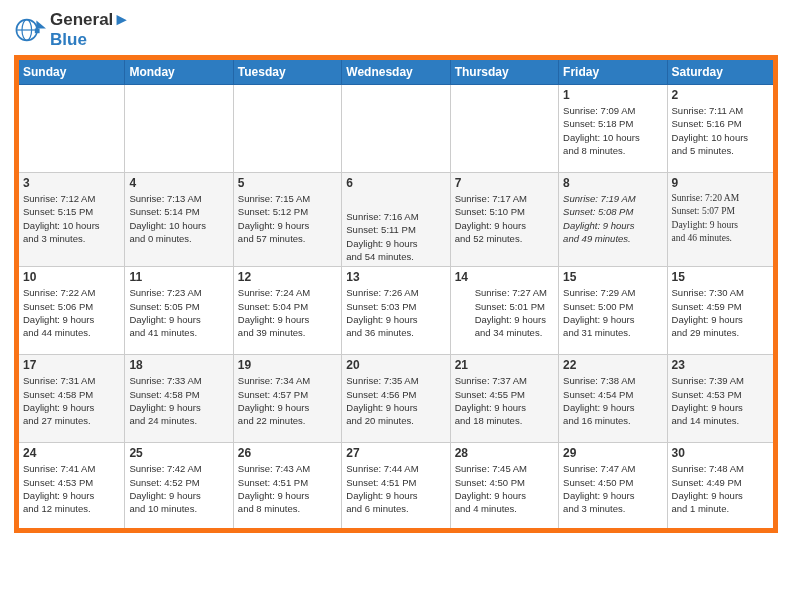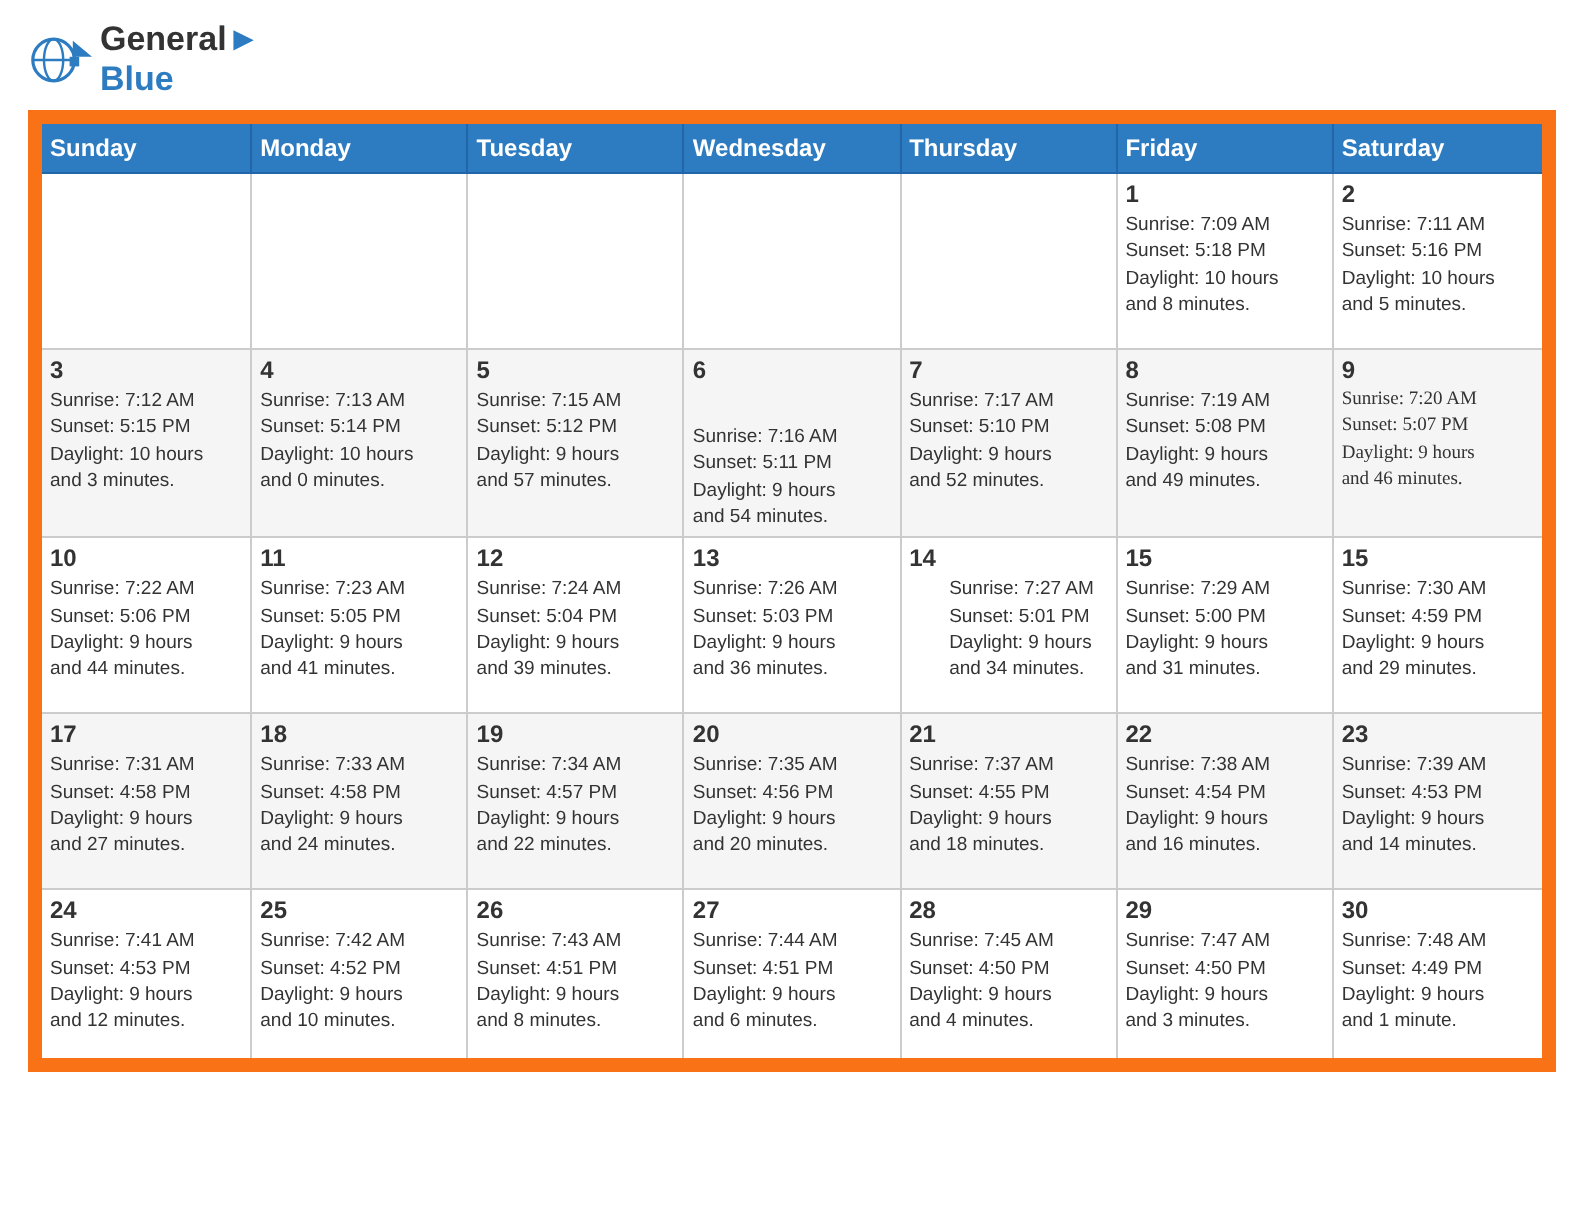--- a/index.html
+++ b/index.html
@@ -40,21 +40,21 @@
       font-weight: normal;
       color: #333;
       line-height: 1.1;
     }
     .location {
       font-size: 14px;
       color: #555;
     }
     .calendar {
       flex: 1;
-      border: 7px solid #f97316;
+      border: 5px solid #f97316;
       border-collapse: collapse;
       width: 100%;
       table-layout: fixed;
     }
     .calendar th {
       background: #2d7cc1;
       color: #fff;
       font-size: 12px;
       font-weight: bold;
       padding: 5px 4px;
@@ -185,21 +185,21 @@
           </td>
           <td>
             <span class="day-num">7</span>
             <div class="day-info" style="white-space: pre-line;">Sunrise: 7:17 AM
 Sunset: 5:10 PM
 Daylight: 9 hours
 and 52 minutes.</div>
           </td>
           <td>
             <span class="day-num">8</span>
-            <div class="day-info" style="white-space: pre-line;">Sunrise: 7:19 AM
+            <div class="day-info" style="white-space: pre-line; font-style: italic;">Sunrise: 7:19 AM
 Sunset: 5:08 PM
 Daylight: 9 hours
 and 49 minutes.</div>
           </td>
           <td>
             <span class="day-num">9</span>
             <div class="day-info" style="white-space: pre-line; font-family: Liberation Serif, serif;">Sunrise: 7:20 AM
 Sunset: 5:07 PM
 Daylight: 9 hours
 and 46 minutes.</div>

